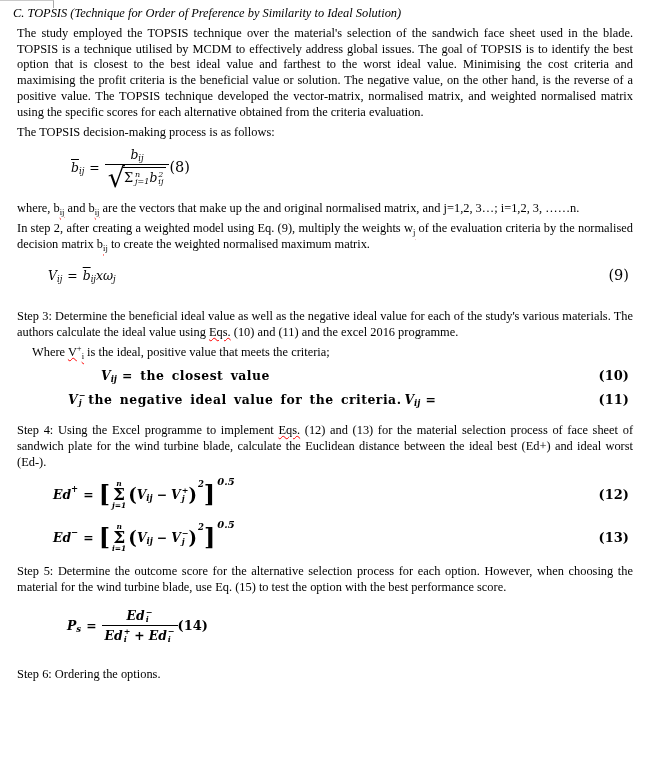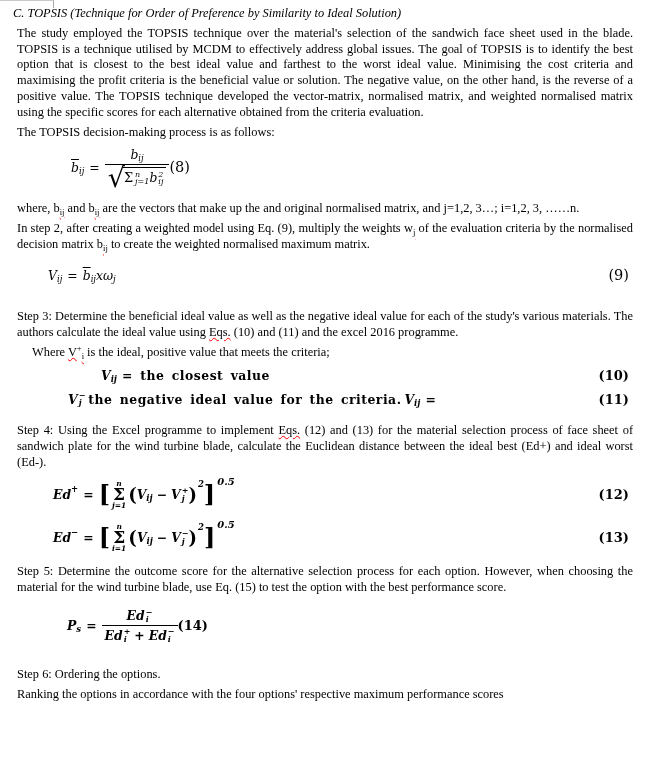--- a/index.html
+++ b/index.html
@@ -246,14 +246,13 @@
               <span>−</span>
               <span>i</span>
             </span>
           </span>
         </span>
     <span class="eqnum">(14)</span>
   </span>
     </div>
 
   <p class="gap-step6"><span>Step 6: Ordering the options.</span></p>
-  <p><span>Ranking the options in accordance with the four options' respective maximum performance scores</span></p>
 </div>
 
 </body></html>

